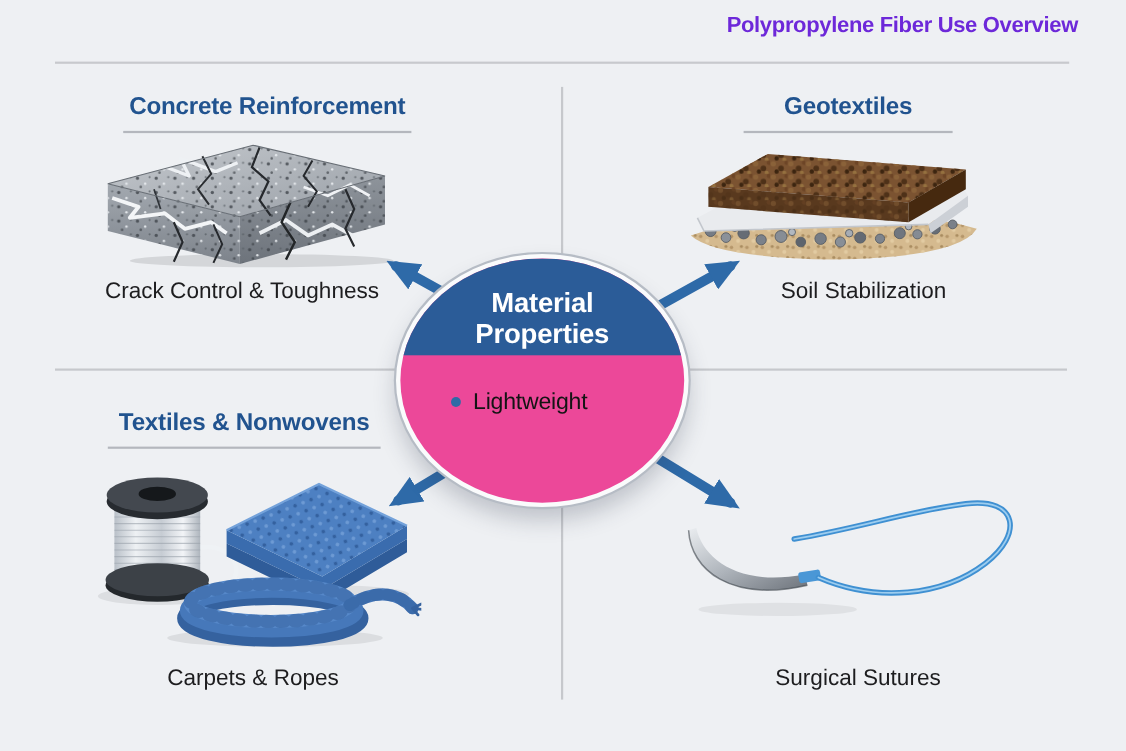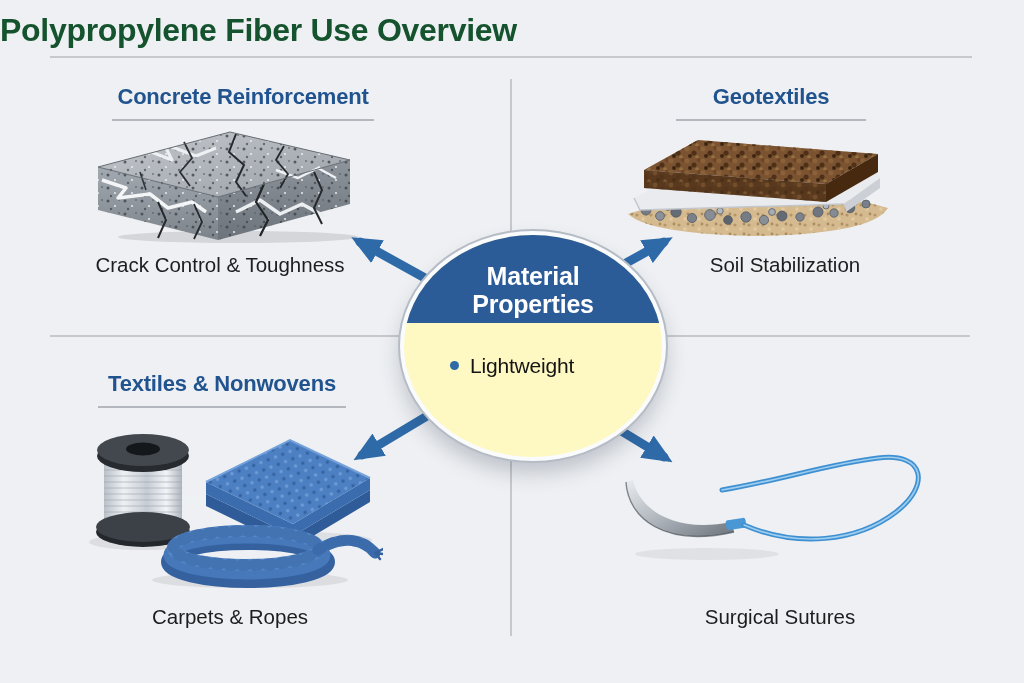--- a/index.html
+++ b/index.html
@@ -1,19 +1,19 @@
 <!DOCTYPE html>
 <html><head>
 <meta charset="utf-8">
 <style>
   html,body{margin:0;padding:0;background:#dfe1e5;font-family:"Liberation Sans",sans-serif;}
   .canvas{position:relative;width:1024px;height:683px;margin:0 auto;background:#eef0f3;overflow:hidden;}
 
-  .page-title{position:absolute;left:0;top:12px;width:980px;margin:0;text-align:left;
-    font-size:32px;font-weight:700;color:#14532d;letter-spacing:-.3px;}
+  .page-title{position:absolute;left:0;top:12px;width:980px;margin:0;text-align:right;
+    font-size:20px;font-weight:700;color:#6d28d9;letter-spacing:-.3px;}
   .title-rule{position:absolute;left:50px;top:56px;width:922px;height:2px;background:#c7c9cd;}
 
   .v-divider{position:absolute;left:510px;top:79px;width:2px;height:557px;background:#c6c8cc;}
   .h-divider{position:absolute;left:50px;top:335px;width:920px;height:2px;background:#c6c8cc;}
 
   .q-heading{position:absolute;margin:0;text-align:center;font-size:22px;font-weight:700;
     color:#21538f;letter-spacing:-.2px;padding-bottom:9px;border-bottom:2px solid #b4b7bd;}
   .qh-tl{left:112px;top:84px;width:262px;}
   .qh-tr{left:676px;top:84px;width:190px;}
   .qh-bl{left:98px;top:371px;width:248px;}
@@ -26,22 +26,22 @@
   .qc-br{left:670px;top:605px;width:220px;text-align:center;}
 
   .illus{position:absolute;}
   .il-concrete{left:88px;top:120px;}
   .il-geo{left:620px;top:122px;}
   .il-textile{left:78px;top:420px;}
   .il-suture{left:612px;top:436px;}
 
   .arrows{position:absolute;left:0;top:0;width:1024px;height:683px;pointer-events:none;}
 
-  .center-circle{position:absolute;left:400px;top:231px;width:266px;height:230px;
-    border-radius:50%;background:#fef9c3;border:4px solid #fafbfc;box-sizing:border-box;
+  .center-circle{position:absolute;left:360px;top:231px;width:266px;height:230px;
+    border-radius:50%;background:#ec4899;border:4px solid #fafbfc;box-sizing:border-box;
     overflow:hidden;box-shadow:0 0 0 2px #b6bcc5,0 12px 20px rgba(50,60,80,.25);}
   .circle-top{height:83px;background:#2b5c98;display:flex;flex-direction:column;
     justify-content:flex-end;align-items:center;padding-bottom:5px;}
   .circle-top div{color:#ffffff;font-size:25px;font-weight:700;line-height:28px;letter-spacing:-.2px;}
   .circle-bullets{padding:24px 0 0 46px;}
   .bullet-row{display:flex;align-items:center;gap:11px;height:37px;}
   .bullet-dot{width:9px;height:9px;border-radius:50%;background:#2e6ba6;flex:0 0 auto;}
   .bullet-label{font-size:21px;color:#141414;letter-spacing:-.2px;}
 </style>
 </head>

